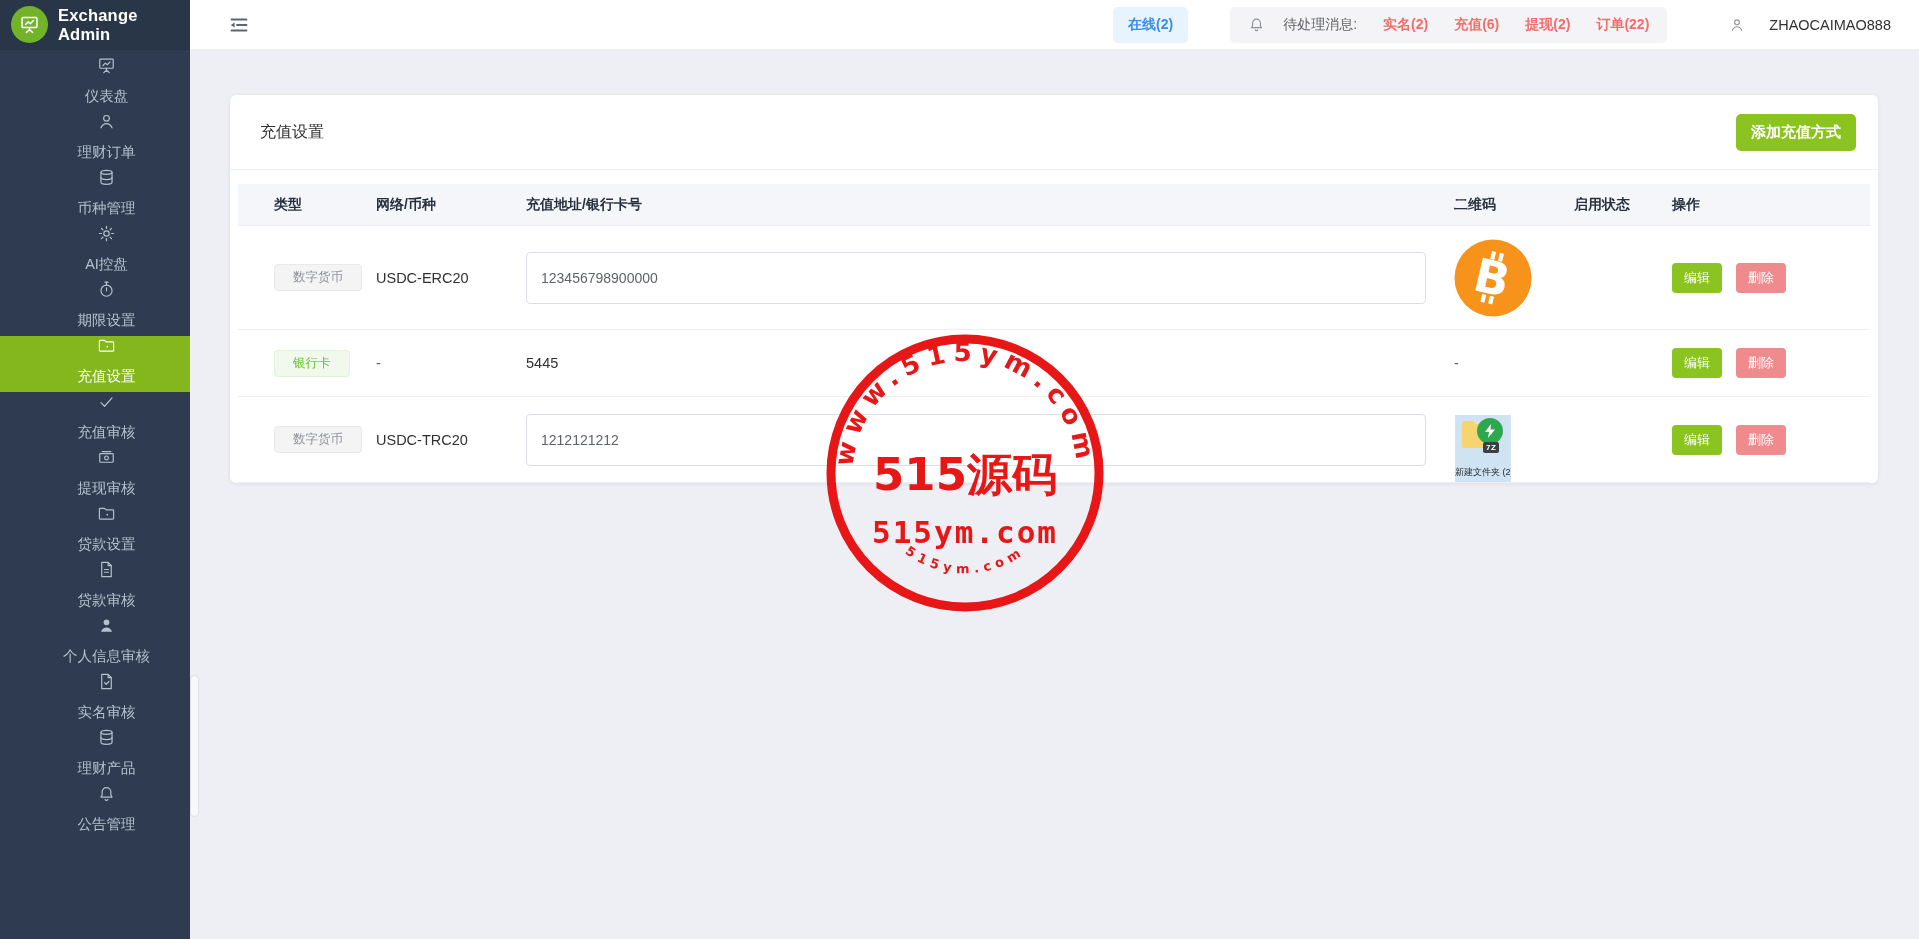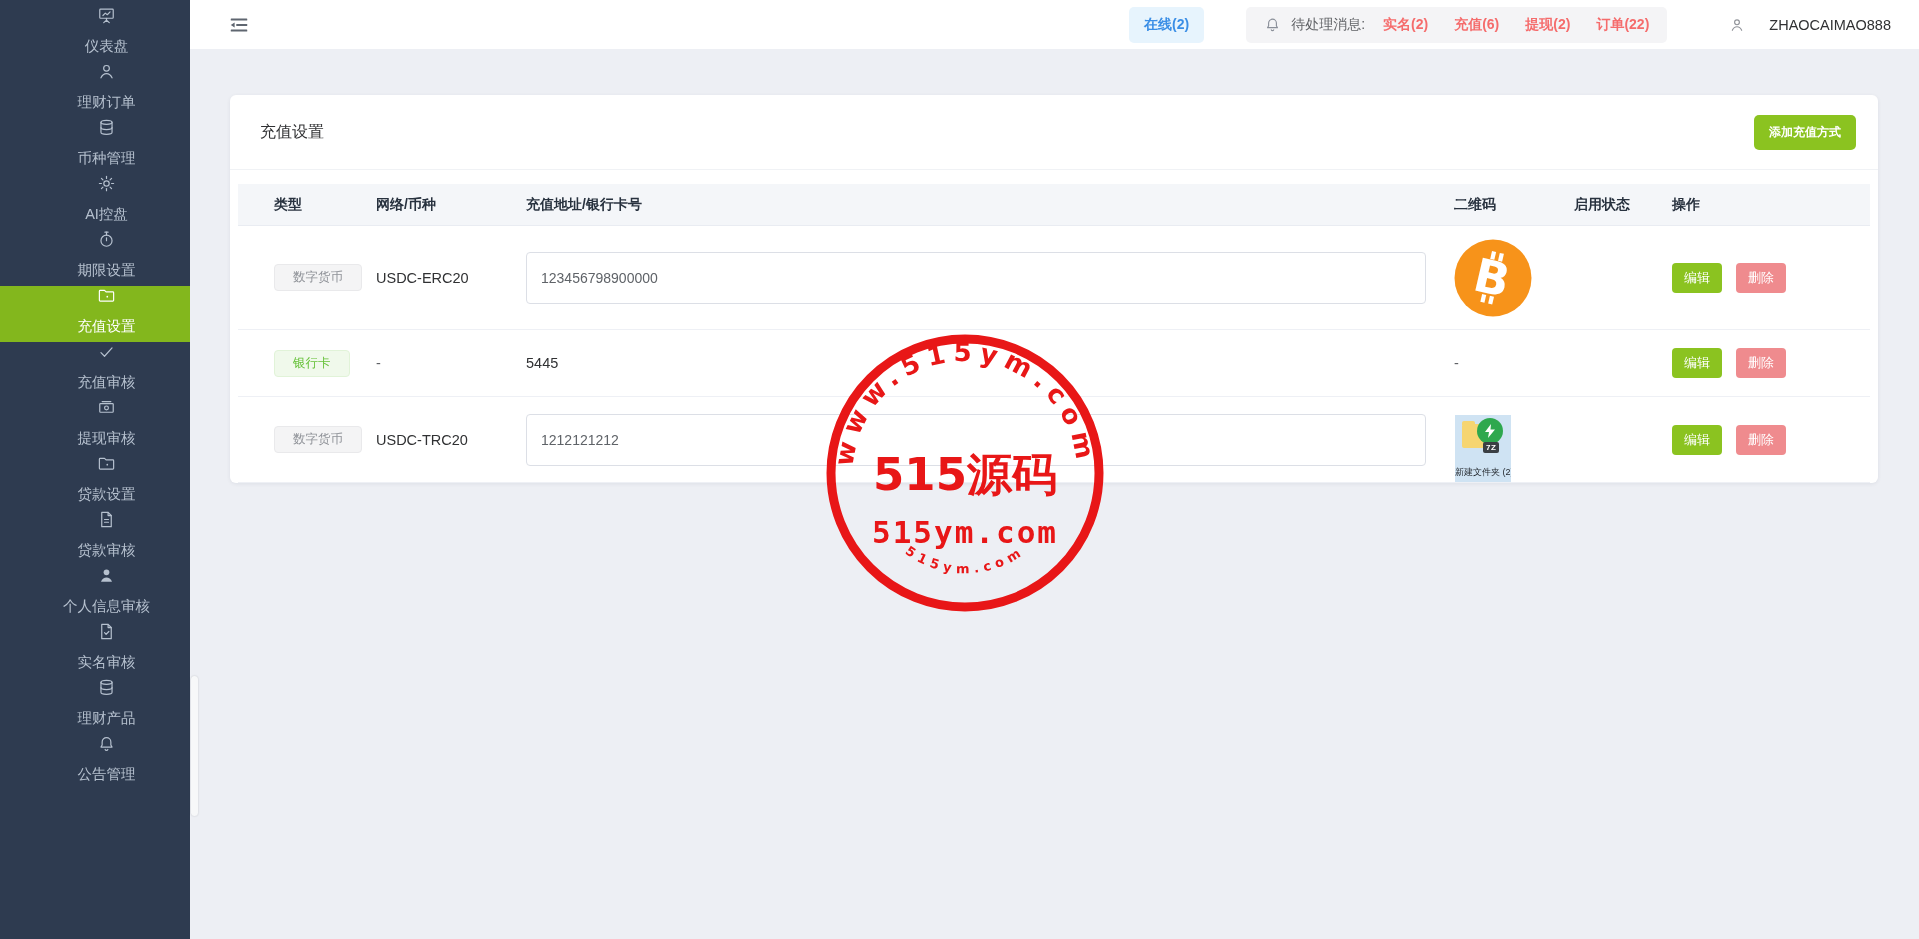--- a/index.html
+++ b/index.html
@@ -15,31 +15,31 @@
   .menu-item { height:56px; display:flex; align-items:center; gap:12px; padding-left:23px; color:#b6c1cf; font-size:14.5px; cursor:pointer;flex-direction:column; }
   .menu-item .mi { width:19px; height:19px; flex:0 0 auto; display:flex; }
   .menu-item svg { width:19px; height:19px; stroke:currentColor; fill:none; stroke-width:1.5; stroke-linecap:round; stroke-linejoin:round; }
   .menu-item.active { background:#83b71d; color:#ffffff; }
   .side-scroll { position:absolute; left:191px; top:676px; width:7px; height:140px; background:#f7f8f9; border-radius:4px; box-shadow:0 0 2px rgba(0,0,0,.18); z-index:6; }
 
   
   .topbar { position:absolute; left:190px; top:0; width:1729px; height:49px; background:#ffffff; display:flex; align-items:center; z-index:2; }
   .fold-btn { margin-left:38px; cursor:pointer; display:flex; }
   .pill-online { margin-left:auto; background:#e7f4fd; color:#3a8ee6; font-size:14px; font-weight:bold; padding:9px 15px; border-radius:5px; cursor:pointer; }
-  .pill-msgs { margin-left:42px; background:#f4f4f6; border-radius:5px; display:flex; align-items:center; gap:10px; padding:9px 18px; font-size:14px; color:#606266; }
+  .pill-msgs { margin-left:42px; background:#f4f4f6; border-radius:5px; display:flex; align-items:center; gap:18px; padding:9px 18px; font-size:14px; color:#606266; }
   .pill-msgs .links { display:flex; gap:26px; margin-left:8px; }
   .pill-msgs .links span { color:#f56c6c; font-weight:bold; cursor:pointer; }
   .user-box { margin-left:62px; margin-right:28px; display:flex; align-items:center; gap:24px; color:#303133; font-size:14.5px; }
 
   
   .main { position:absolute; left:190px; top:49px; width:1729px; height:890px; background:#edeff4; }
   .card { margin:46px 41px 0 40px; background:#ffffff; border-radius:6px; box-shadow:0 1px 4px rgba(20,30,50,.07); }
   .card-head { display:flex; align-items:center; justify-content:space-between; height:75px; padding:0 22px 0 30px; border-bottom:1px solid #f0f2f5; }
   .card-title { font-size:16px; color:#303133; font-weight:500; }
-  .btn-add { background:#8bc320; color:#fff; border:none; font-size:12px; font-weight:bold; padding:9px 15px; border-radius:5px; cursor:pointer; }
+  .btn-add { background:#8bc320; color:#fff; border:none; font-size:15px; font-weight:bold; padding:9px 15px; border-radius:5px; cursor:pointer; }
 
   .table { margin:14px 8px 21px 8px; }
   .trow { display:grid; grid-template-columns:102px 150px 928px 120px 98px 1fr; align-items:center; padding-left:36px; }
   .thead { height:42px; background:#f4f6f9; border-bottom:1px solid #e9ecf2; font-size:14px; font-weight:bold; color:#28323f; }
   .tbody-row { border-bottom:1px solid #eef0f5; font-size:14.5px; color:#303133; }
   .row-1 { height:104px; }
   .row-2 { height:67px; }
   .row-3 { height:86px; }
 
   .tag { display:inline-block; padding:5px 18px; font-size:12.5px; border-radius:4px; line-height:1.2; }
@@ -71,20 +71,33 @@
 
   
   .stamp { position:absolute; left:822px; top:330px; width:286px; height:286px; z-index:9; opacity:.97; pointer-events:none; }
 </style>
 </head>
 <body>
 
 <div class="root">
 
   <aside class="sidebar">
+    <div class="logo-row">
+      <div class="logo-circle">
+        <span style="display:flex">
+          <svg width="21" height="21" viewBox="0 0 24 24" fill="none" stroke="#ffffff" stroke-width="1.7" stroke-linecap="round" stroke-linejoin="round">
+            <rect x="3.5" y="4" width="17" height="11.5" rx="1"></rect>
+            <path d="M7.5 12l3-3 2.5 2 3.5-3.5"></path>
+            <path d="M12 15.5v2.5"></path>
+              <path d="M8.5 21l3.5-3 3.5 3"></path>
+          </svg>
+        </span>
+      </div>
+      <div class="app-title">Exchange Admin</div>
+    </div>
 
     <nav class="menu">
       <div class="menu-item">
         <span class="mi">
             <svg viewBox="0 0 24 24">
               <rect x="3.5" y="4" width="17" height="11.5" rx="1"></rect>
               <path d="M7.5 12l3-3 2.5 2 3.5-3.5"></path>
               <path d="M12 15.5v2.5"></path>
               <path d="M8.5 21l3.5-3 3.5 3"></path>
             </svg>

